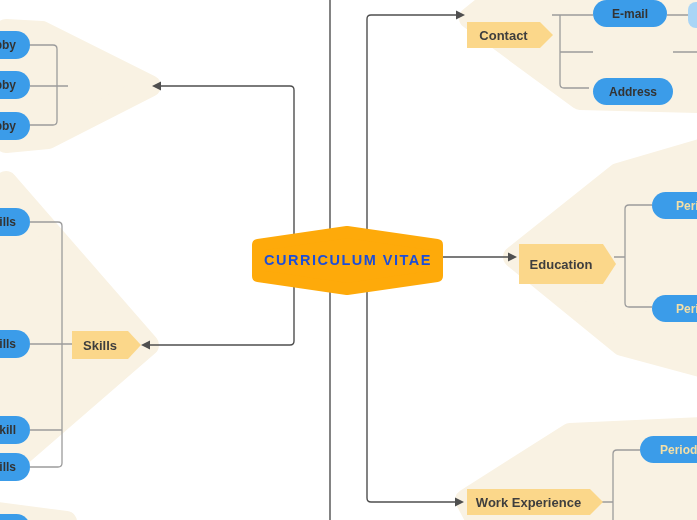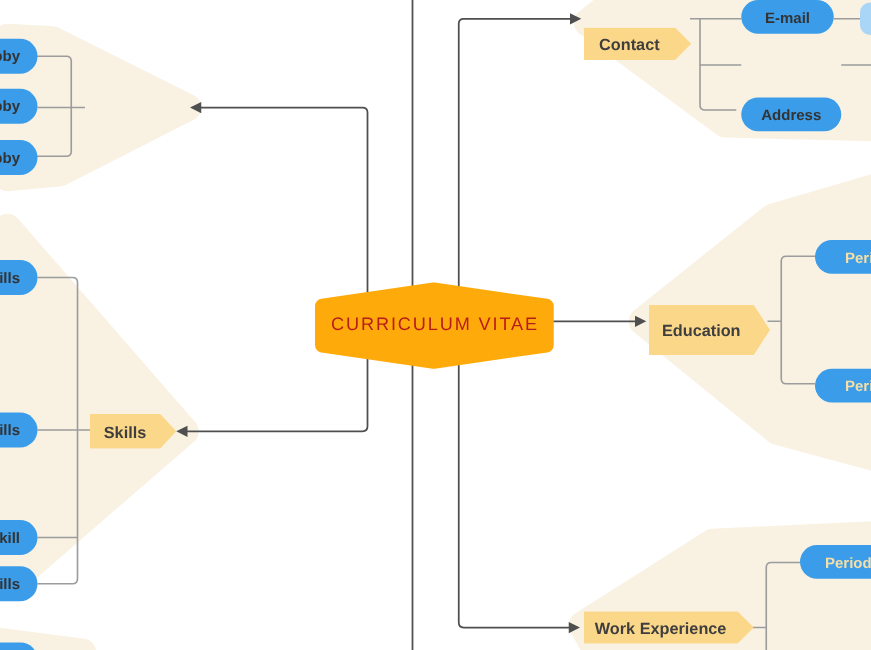--- a/index.html
+++ b/index.html
@@ -17,21 +17,21 @@
   }
   .pill{
     background:#3b9ce9;color:#333333;font-size:12px;font-weight:700;
     border-radius:14px;display:flex;align-items:center;justify-content:center;
     white-space:nowrap;overflow:hidden;
   }
   .pill.cream{color:#f3dfa7;justify-content:flex-start;padding-left:24px;}
   .pill.cut-left{justify-content:flex-end;padding-right:14px;}
   .grandchild{background:#a9d5f6;border-radius:8px;}
   .center-label{
-    color:#b91c1c;font-size:14.5px;font-weight:400;letter-spacing:1.5px;
+    color:#1d4ed8;font-size:14.5px;font-weight:700;letter-spacing:1.5px;
     text-align:center;white-space:nowrap;
   }
 </style>
 </head>
 <body>
 
 <div id="canvas">
 
   <svg id="layer" width="697" height="520" viewBox="0 0 697 520">
 

